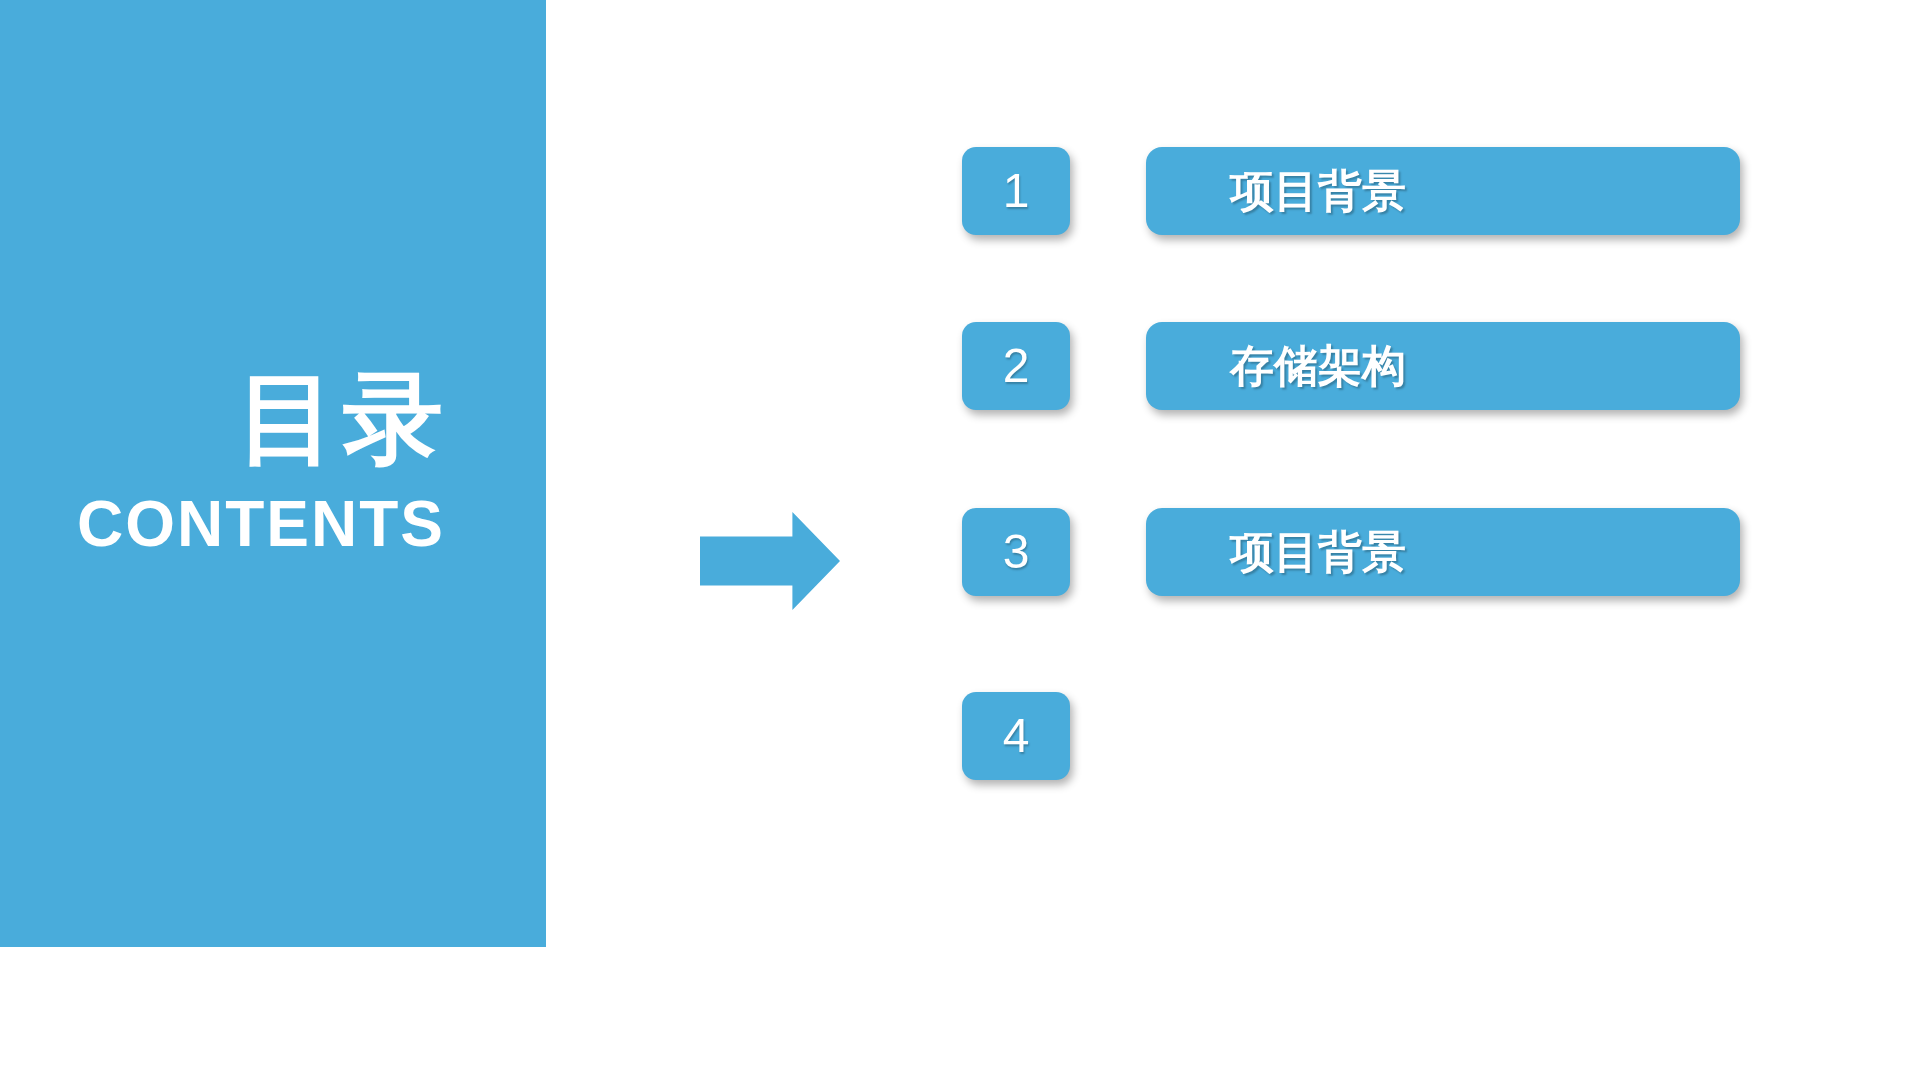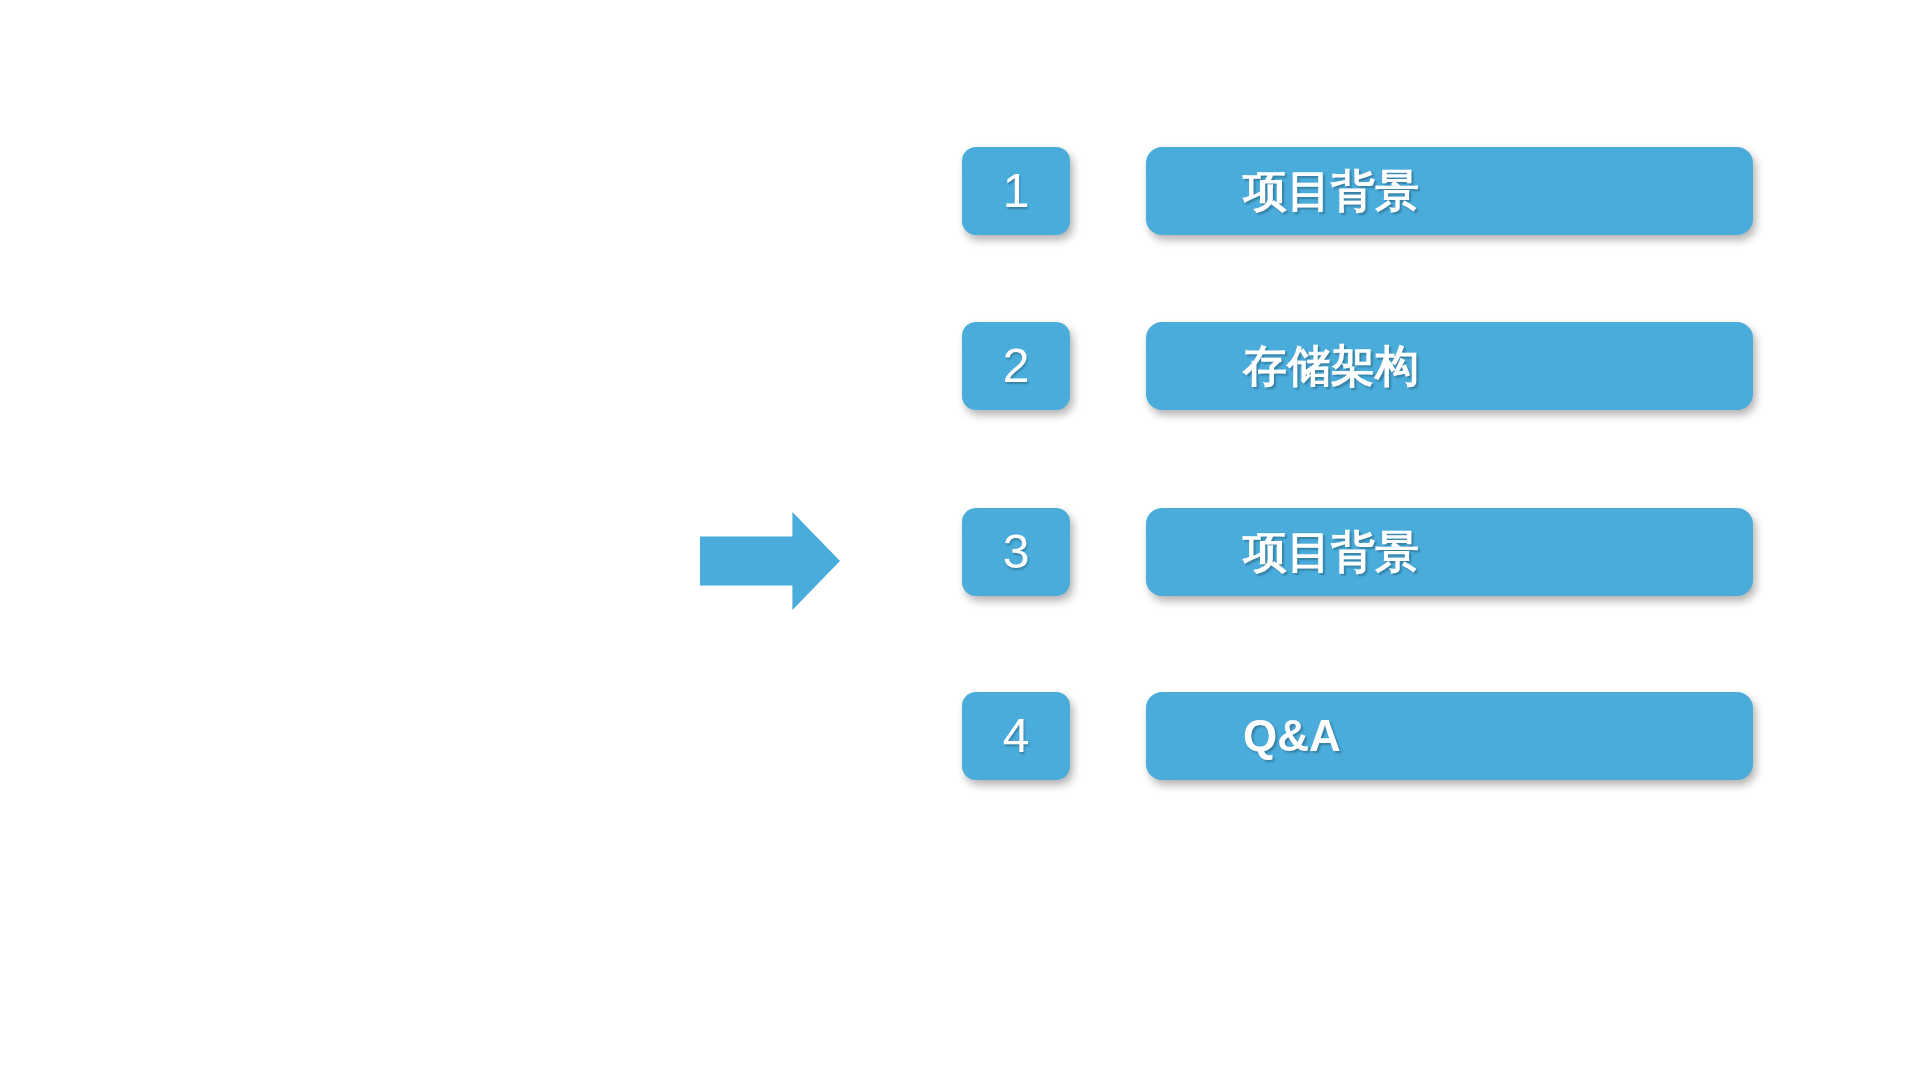--- a/index.html
+++ b/index.html
@@ -86,37 +86,42 @@
   .label-bar {
     position: absolute;
     left: 1146px;
     top: 0;
     width: 594px;
     height: 88px;
     background: var(--accent, #49acdb);
     border-radius: 16px;
     box-shadow: 3px 5px 8px rgba(0, 0, 0, 0.30);
     color: #ffffff;
-    padding-left: 13px;
   }
   .label-bar .label-text {
     display: block;
     padding-left: 84px;
     font-size: 44px;
     font-weight: 800;
     line-height: 88px;
     text-shadow: 2px 2px 2px rgba(0, 0, 0, 0.25);
     white-space: nowrap;
   }
 </style>
 </head>
 <body>
 
 <div class="stage">
 
+  <div class="left-panel">
+    <div class="title-block">
+      <div class="title-cn">目录</div>
+      <div class="title-en">CONTENTS</div>
+    </div>
+  </div>
 
   <div class="arrow"></div>
 
   <div class="toc-row row-0">
     <div class="num-box">
       <span>1</span>
     </div>
     <div class="label-bar">
       <span class="label-text">项目背景</span>
     </div>
@@ -137,18 +142,15 @@
     </div>
     <div class="label-bar">
       <span class="label-text">项目背景</span>
     </div>
   </div>
 
   <div class="toc-row row-3">
     <div class="num-box">
       <span>4</span>
     </div>
-    <div class="label-bar">
-      <span class="label-text">Q&amp;A</span>
-    </div>
   </div>
 
 </div>
 
 </body></html>

